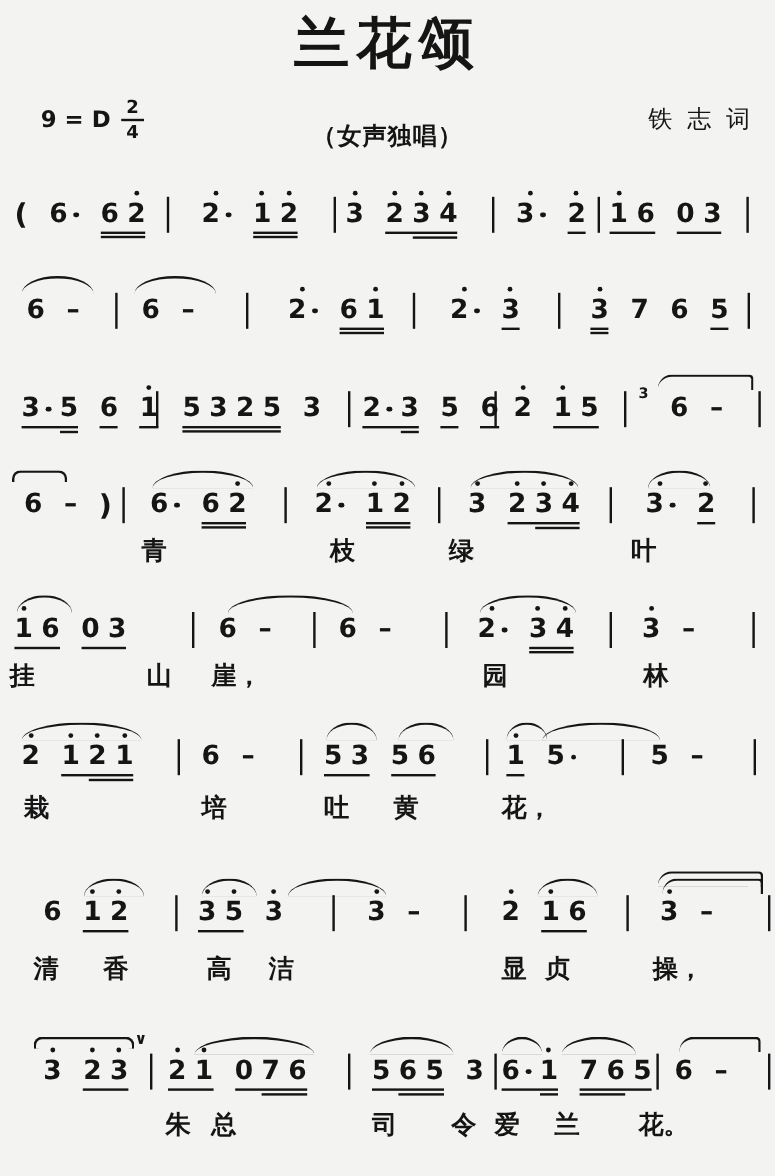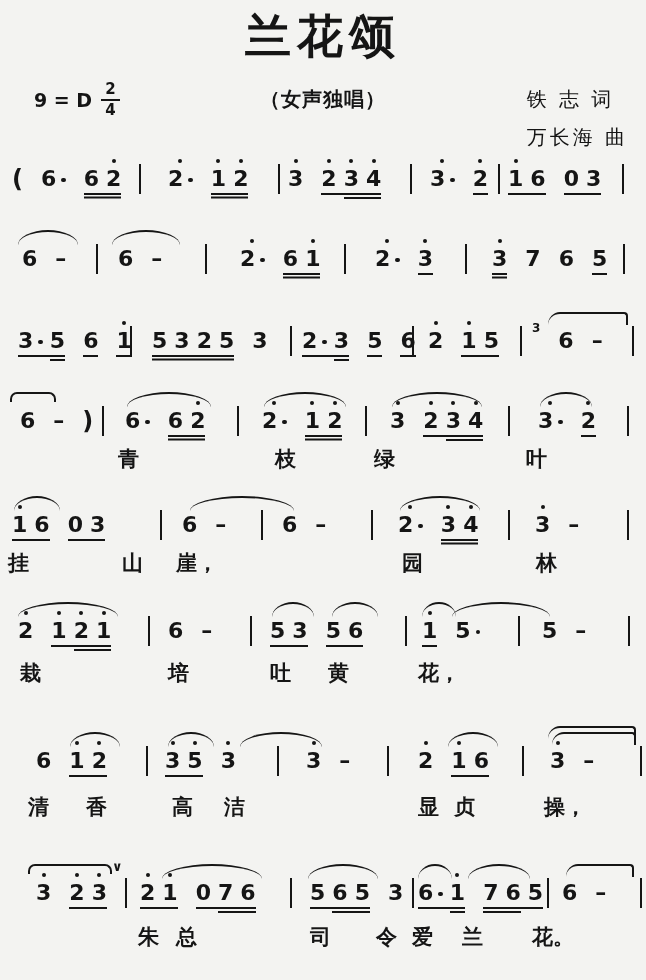--- a/index.html
+++ b/index.html
@@ -8,21 +8,21 @@
   
   #title{position:absolute;top:6px;left:0;width:100%;text-align:center;
          font-size:46px;font-weight:900;letter-spacing:6px;font-family:"DejaVu Sans",sans-serif;}
   #keysig{position:absolute;left:34px;top:82px;display:flex;align-items:center;gap:9px;
           font-size:19px;font-weight:700;}
   .frac{display:inline-flex;flex-direction:column;align-items:center;line-height:1;
         font-size:15px;font-weight:700;}
   .frac .num{padding:0 4px 2px 4px;border-bottom:2px solid #151515;}
   .frac .den{padding-top:2px;}
   #tempo{position:absolute;left:34px;top:122px;font-size:19px;font-weight:700;letter-spacing:2px;}
-  #subtitle{position:absolute;left:0;top:86px;width:100%;text-align:center;
+  #subtitle{position:absolute;left:0;top:100px;width:100%;text-align:center;
             font-size:20px;font-weight:700;letter-spacing:1px;}
   #credits{position:absolute;right:18px;top:80px;text-align:left;font-size:20px;
            font-weight:400;line-height:38px;letter-spacing:3px;}
   
   .sys{position:absolute;left:0;width:646px;}
   .row{position:relative;height:34px;}
   .measure{position:absolute;top:2px;display:inline-flex;align-items:flex-start;gap:18px;}
   .note{position:relative;display:inline-block;font-size:22px;font-weight:700;
         line-height:24px;white-space:nowrap;}
   .note .od{position:absolute;top:-8px;left:50%;transform:translateX(-50%);
@@ -57,21 +57,20 @@
     <span class="frac">
       <span class="num">2</span>
       <span class="den">4</span>
     </span>
   </div>
 
   <div id="subtitle">（女声独唱）</div>
 
   <div id="credits">
     <div>铁 志 词</div>
-    <div>万长海 曲</div>
   </div>
 
   <div id="score">
       <div class="sys" style="top: 165px;">
         <div class="row">
           <div class="measure" style="left: 12px;">
             <div class="ptxt">(</div>
             <div class="note">6<div class="da"></div></div>
             <div class="grp u2">
               <div class="note">6</div>

